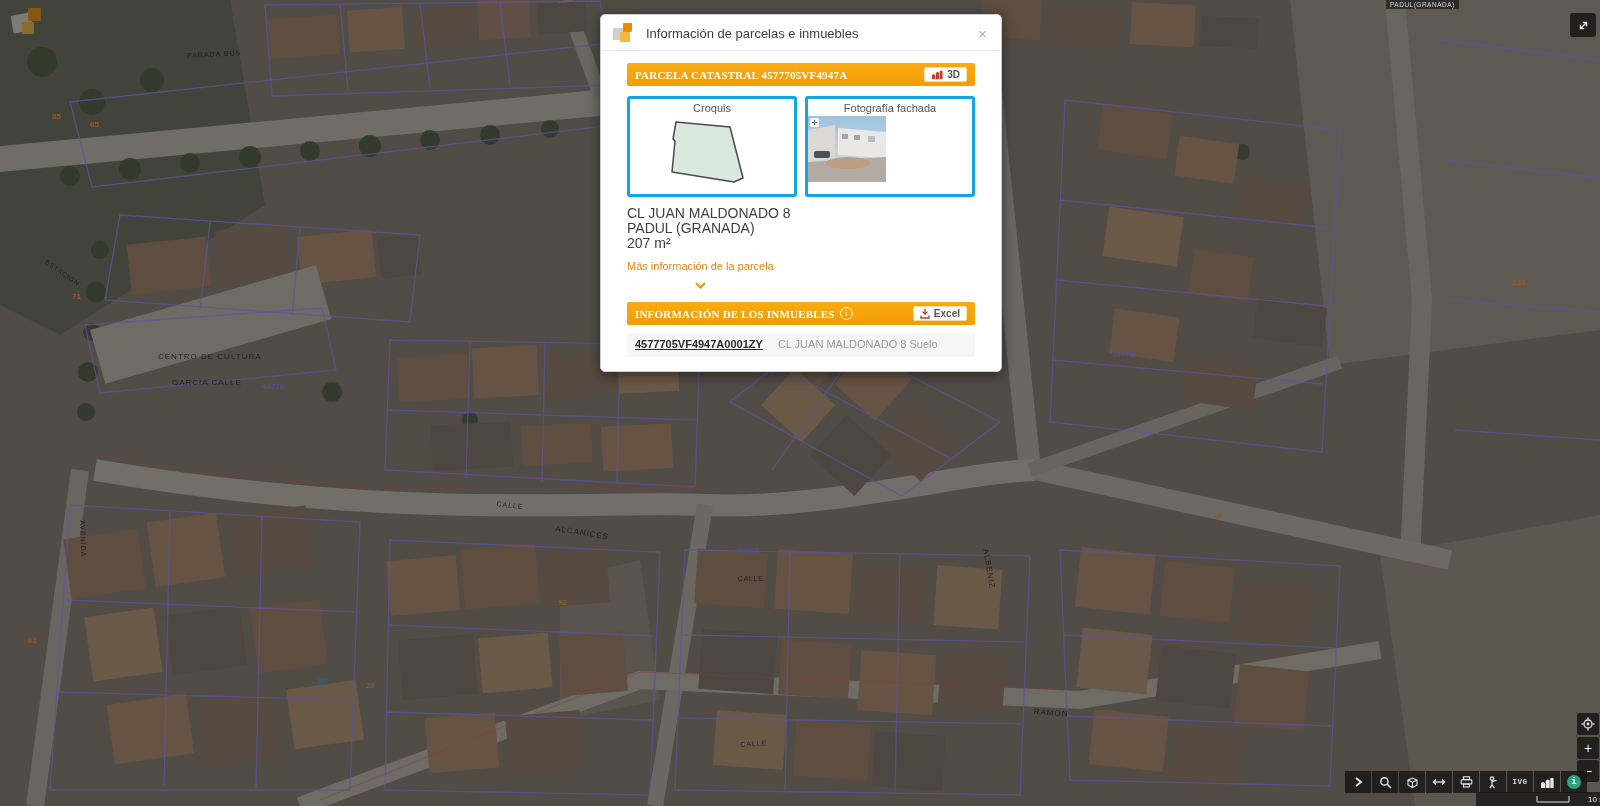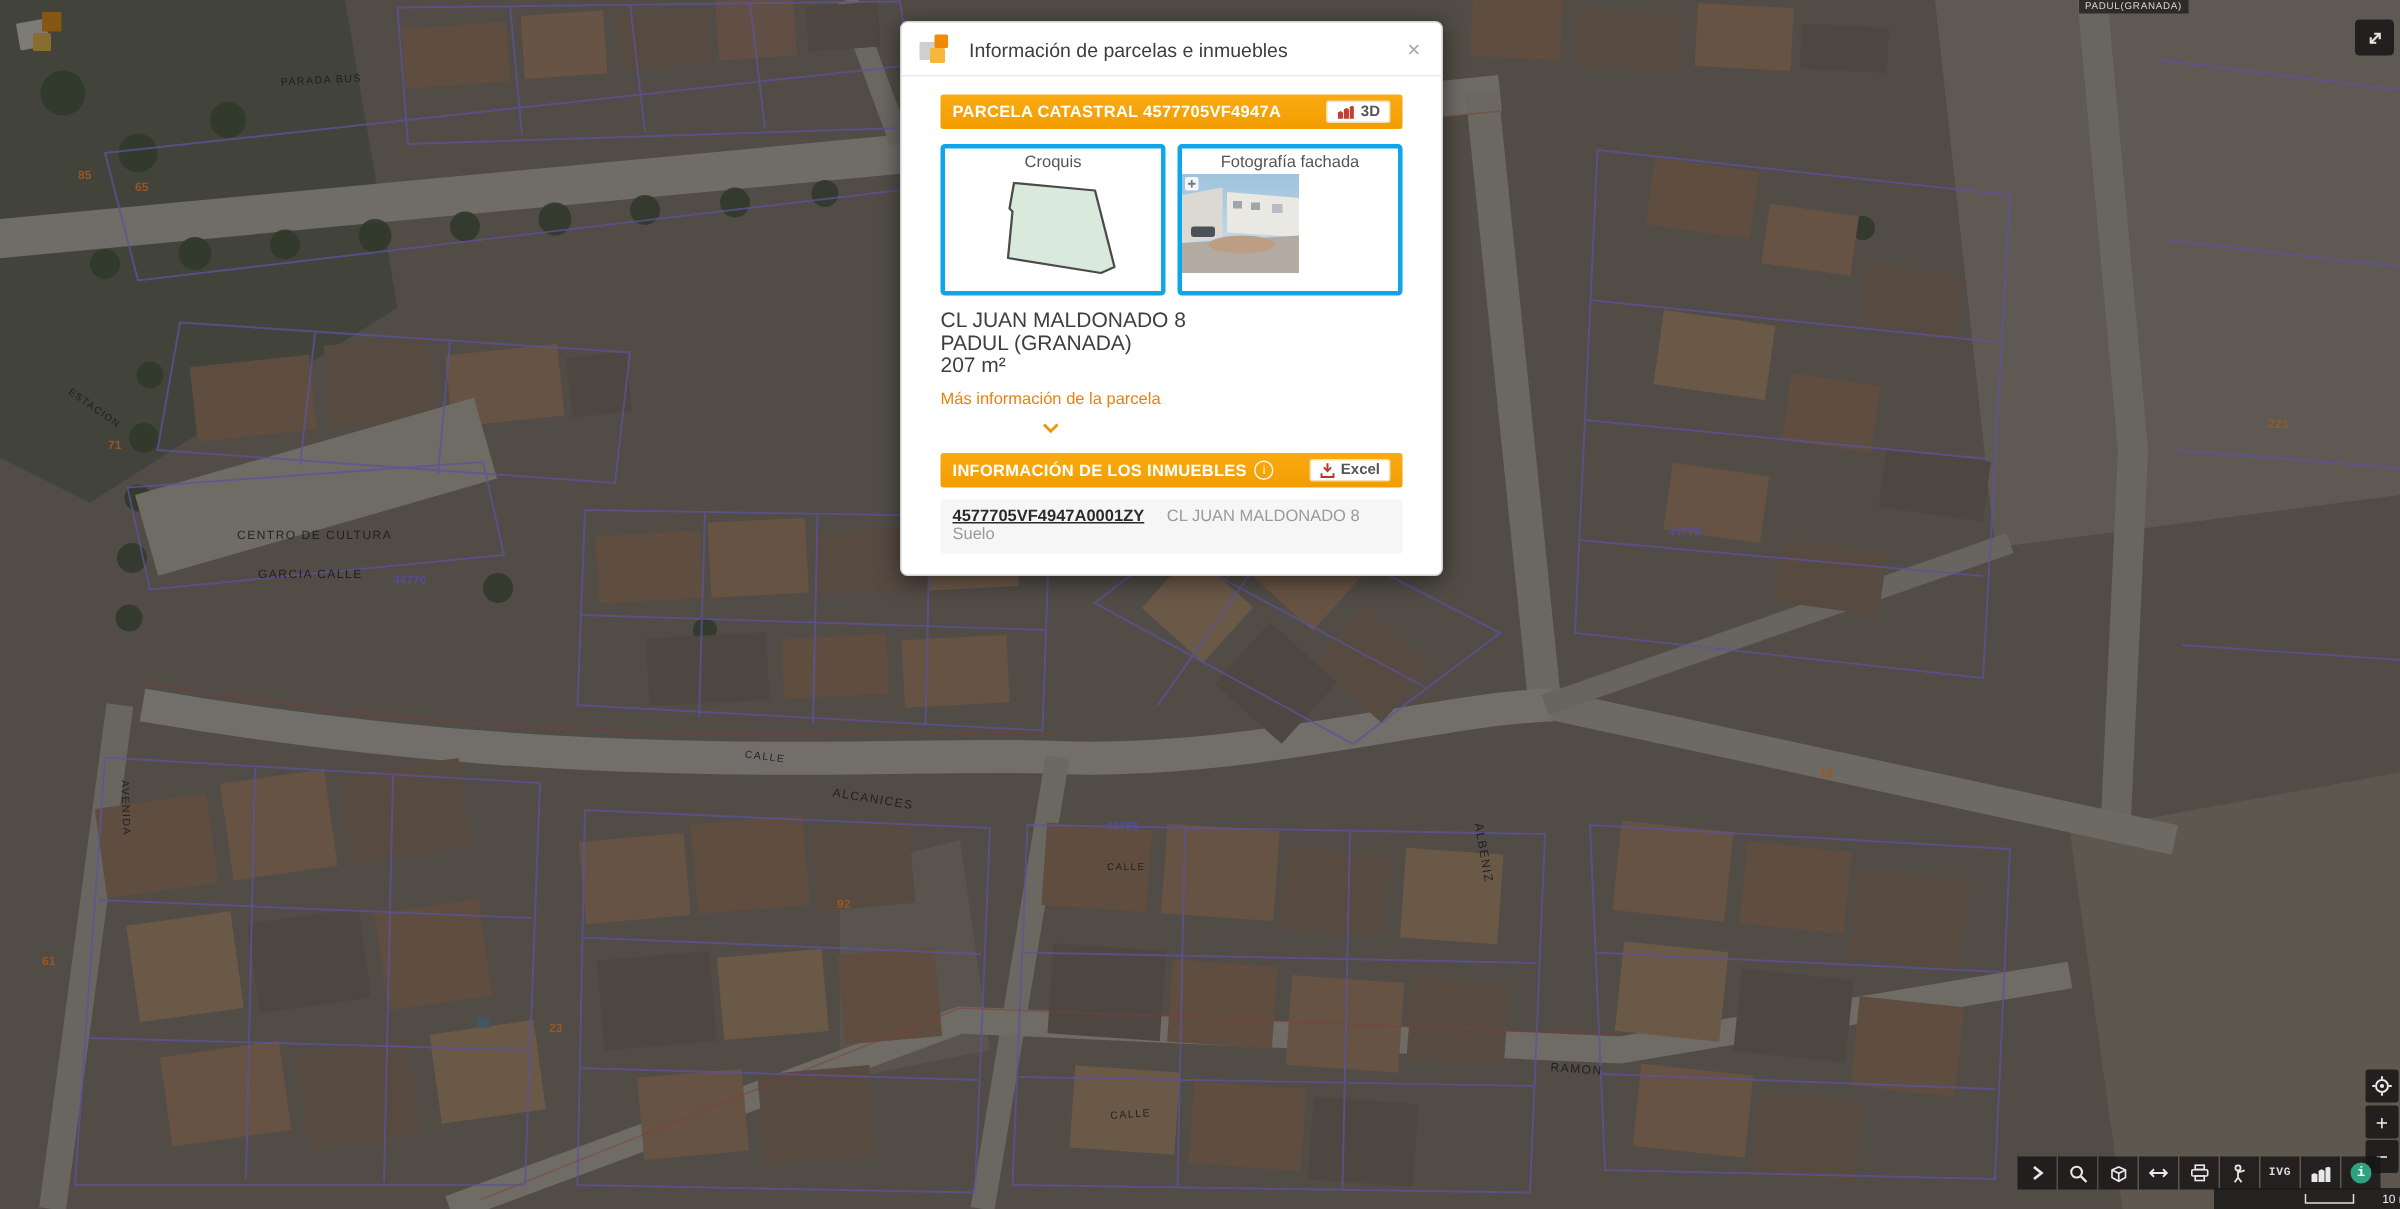--- a/index.html
+++ b/index.html
@@ -41,36 +41,36 @@
   
   .toolbar{position:absolute;left:1345px;top:771px;display:flex;gap:1px;font-family:Liberation Mono, monospace;}
   .tb-btn{width:26px;height:22px;background:rgba(22,22,22,.82);display:flex;
           align-items:center;justify-content:center;cursor:pointer;}
   .tb-ivg{font-size:7.5px;font-weight:bold;color:#ddd;letter-spacing:.5px;}
   .info-circle{width:14px;height:14px;border-radius:50%;background:#2fa080;
                color:#fff;font-size:9px;font-weight:bold;display:flex;
                align-items:center;justify-content:center;}
 
   
-  .dialog{position:absolute;left:600px;top:14px;width:362px;background:#fff;
+  .dialog{position:absolute;left:600px;top:14px;width:402px;background:#fff;
           border-radius:5px;box-shadow:0 3px 14px rgba(0,0,0,.5);
           border:1px solid #cfcfcf;box-sizing:border-box;}
   .dlg-header{display:flex;align-items:center;padding:8px 12px 7px;
               border-bottom:1px solid #e9e9e9;}
   .dlg-logo{position:relative;width:24px;height:20px;}
   .dlg-logo .sq{position:absolute;border-radius:1px;}
   .dlg-title{flex:1;margin-left:9px;font-size:13px;color:#3d3d3d;}
   .dlg-close{color:#a9a9a9;font-size:15px;line-height:15px;cursor:pointer;padding:0 2px;}
   .dlg-body{padding:12px 26px 14px;}
 
   .sec-bar{display:flex;align-items:center;justify-content:space-between;
            background:linear-gradient(#f9ab12,#f29d00);border-radius:2px;
            padding:3px 8px;height:17px;}
   .sec-bar .bar-title{color:#fff;font-weight:bold;font-size:11px;letter-spacing:.2px;
-           display:flex;align-items:center;gap:5px;}
+           display:flex;align-items:center;gap:5px;font-family:Liberation Serif, serif;}
   .white-btn{background:#fff;border:1px solid #f2ddb0;border-radius:2px;
              display:inline-flex;align-items:center;gap:4px;padding:1px 6px;
              font-size:10px;font-weight:bold;color:#555;cursor:pointer;}
   .i-outline{width:11px;height:11px;border:1px solid rgba(255,255,255,.85);
              border-radius:50%;font-size:8px;font-weight:normal;display:flex;
              align-items:center;justify-content:center;color:#fff;}
 
   .panels{display:flex;gap:8px;margin-top:10px;}
   .panel{flex:1;border:3px solid #0ea5e9;border-radius:3px;height:92px;
          text-align:center;padding-top:3px;box-sizing:content-box;background:#fff;}

